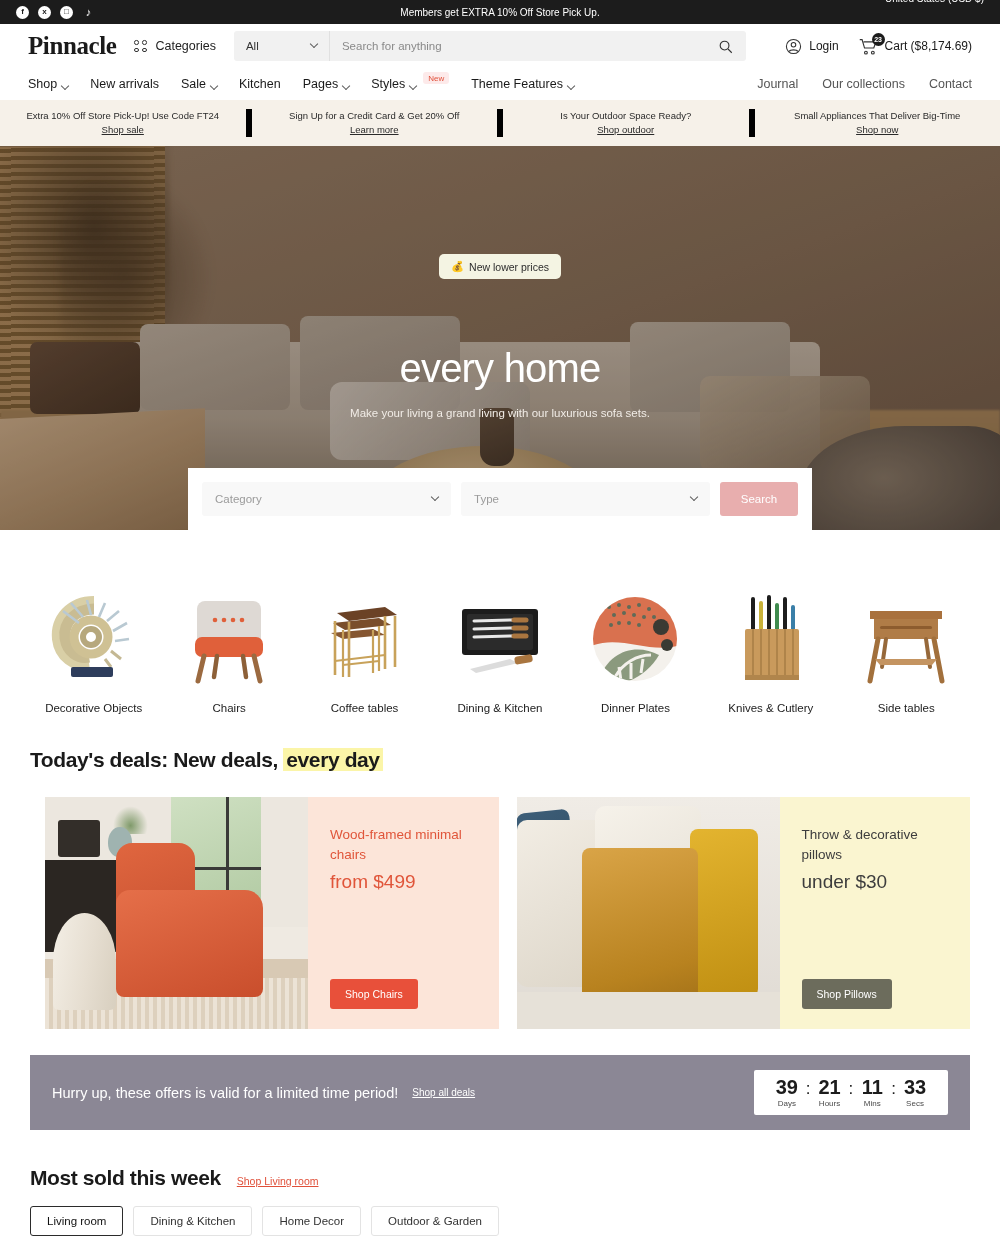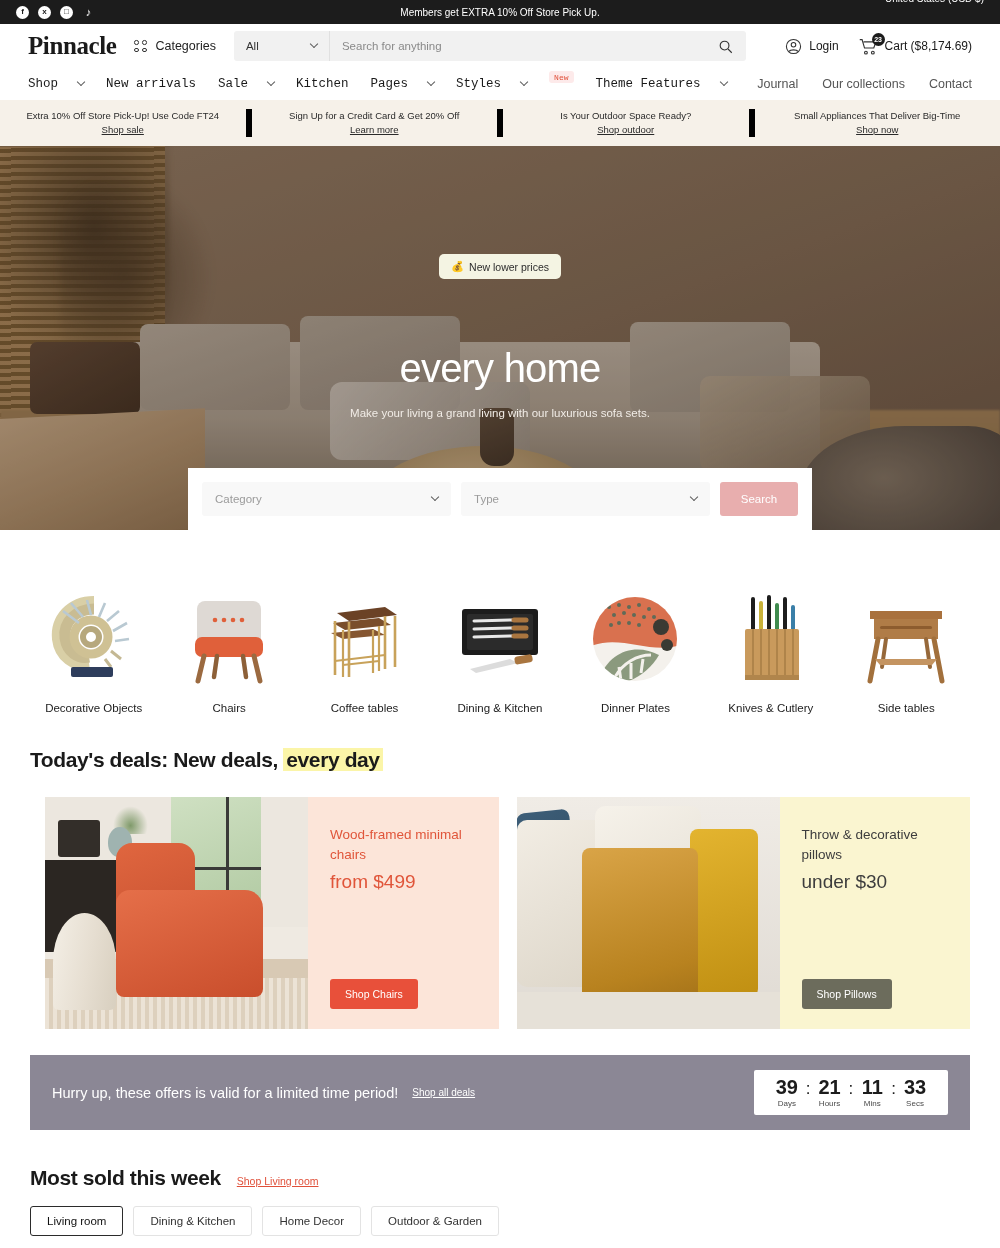--- a/index.html
+++ b/index.html
@@ -90,21 +90,21 @@
     font-size: 7px; font-weight: bold;
     min-width: 13px; height: 13px; border-radius: 50%;
     display: flex; align-items: center; justify-content: center;
   }
 
   
   .nav {
     height: 32px; display: flex; align-items: center;
     padding: 0 28px; gap: 22px; font-size: 12.5px;
   }
-  .nav-item { display: flex; align-items: center; gap: 20px; color: #1a1a1a; position: relative; font-family: Liberation Mono, monospace; }
+  .nav-item { display: flex; align-items: flex-end; gap: 5px; color: #1a1a1a; position: relative; }
   .caret { width: 6px; height: 6px; border-right: 1.3px solid #555; border-bottom: 1.3px solid #555;
            transform: rotate(45deg) translate(-1.5px,-1.5px); }
   .new-badge {
     background: #fdeaea; color: #e0503a;
     font-size: 8px; padding: 1.5px 5px; border-radius: 3px;
     position: relative; top: -7px; margin-left: 2px;
   }
   .nav-right { margin-left: auto; display: flex; gap: 24px; color: #555; font-size: 12.5px; }
 
   

